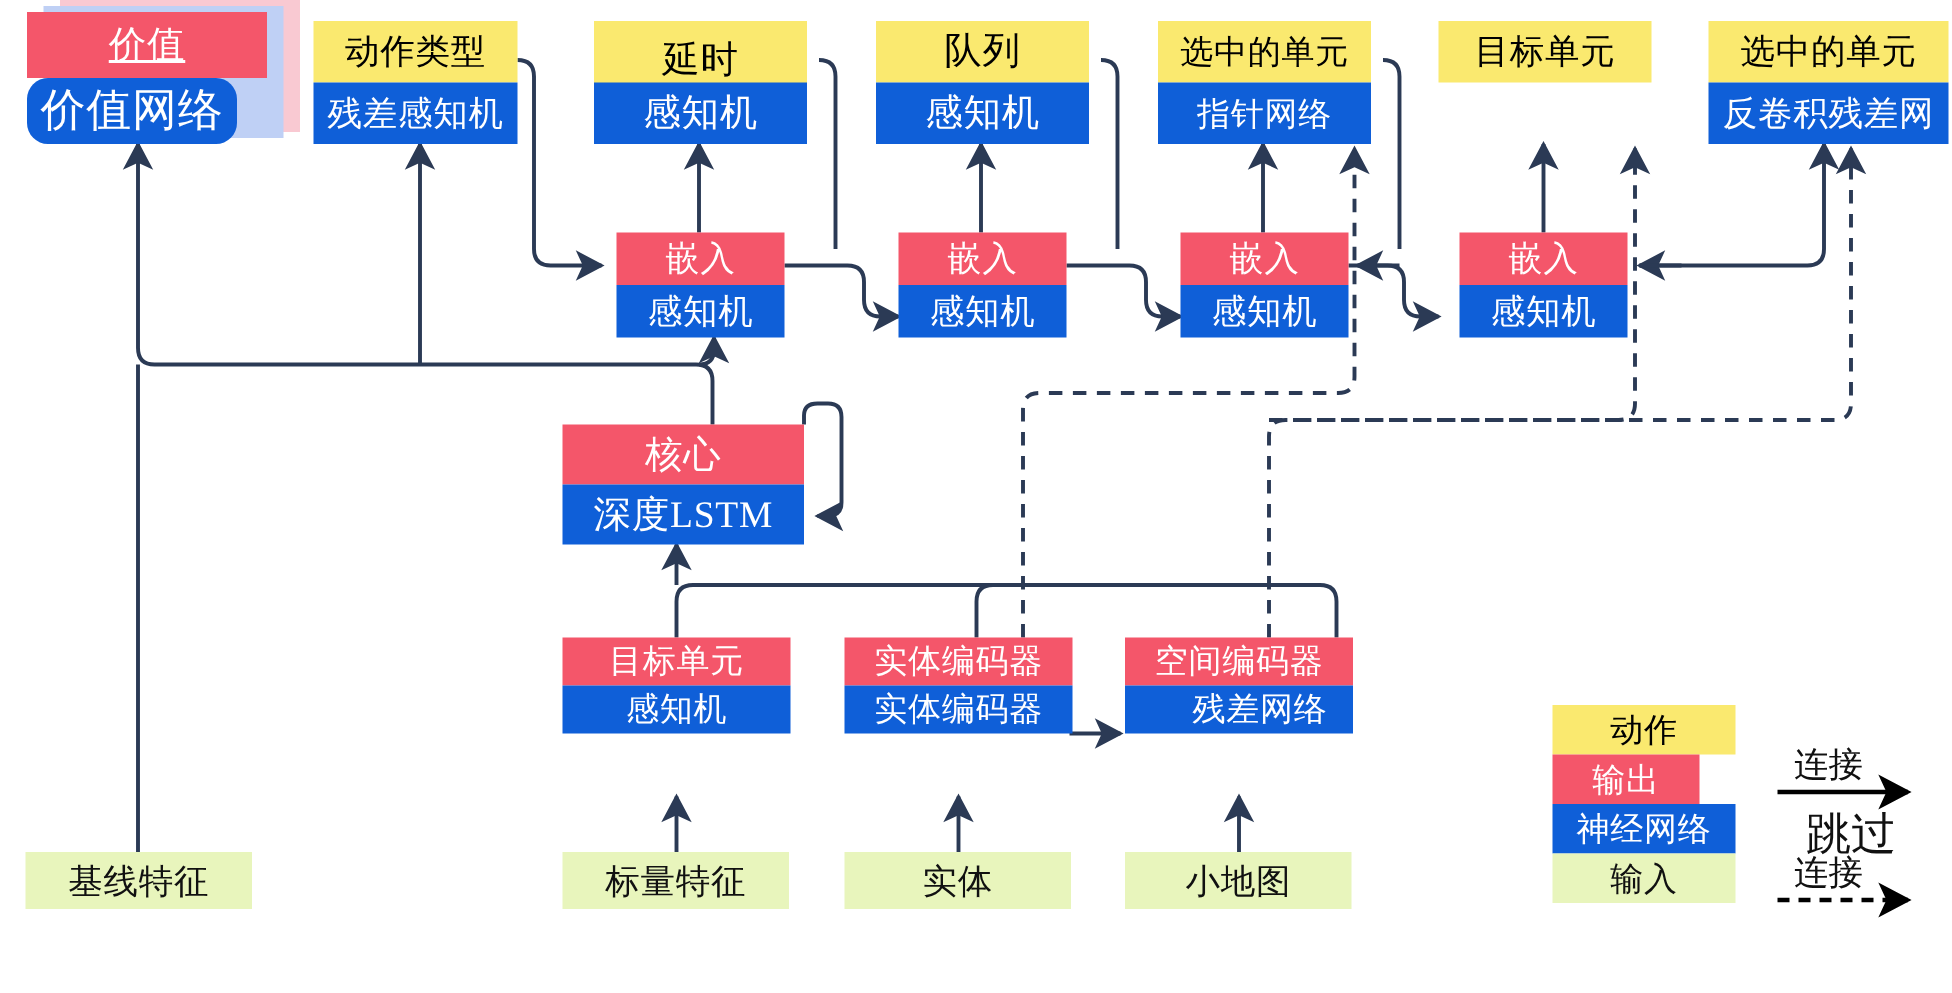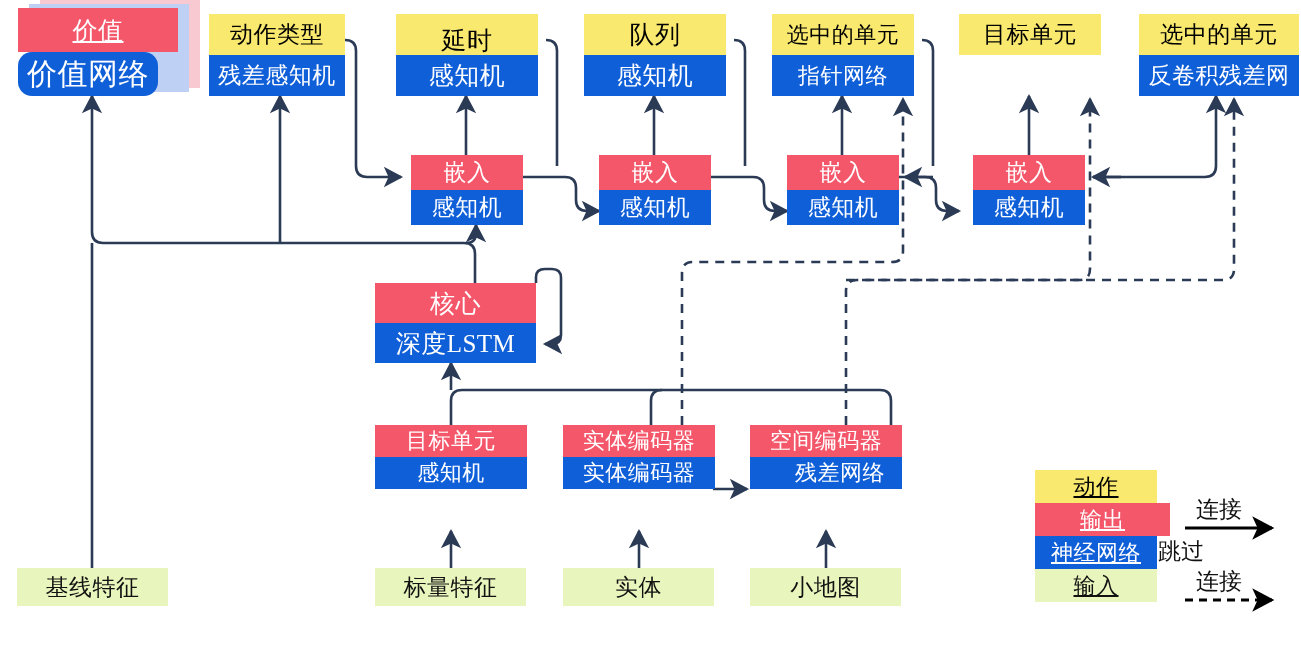--- a/index.html
+++ b/index.html
@@ -11,21 +11,21 @@
   .cell{box-sizing:border-box;display:flex;align-items:center;justify-content:center;
         white-space:nowrap;line-height:1;letter-spacing:.5px;}
   .c-action{background:#FAE96F;color:#000000;}
   .c-output{background:#F4566A;color:#fff;}
   .c-net{background:#0F5FD8;color:#fff;}
   .c-input{background:#E8F5BC;color:#111;}
 
   .shadow-l1,.shadow-l2{position:absolute;z-index:0;}
 
   .legend{position:absolute;}
-  .legend .cell{justify-content:center;text-decoration:underline;}
+  .legend .cell{justify-content:center;}
 
   .lg-label{position:absolute;white-space:nowrap;color:#111;}
 </style>
 </head>
 <body>
 
 <div id="canvas">
 
   <svg class="wires" viewBox="0 0 1301 662">
     <defs>
@@ -180,22 +180,22 @@
   <div class="cell c-input node" style="left:17px;top:568px;width:151px;height:38px;font-size:23px;z-index:3;">基线特征</div>
 
   <div class="cell c-input node" style="left:375px;top:568px;width:151px;height:38px;font-size:23px;z-index:3;">标量特征</div>
 
   <div class="cell c-input node" style="left:563px;top:568px;width:151px;height:38px;font-size:23px;z-index:3;">实体</div>
 
   <div class="cell c-input node" style="left:750px;top:568px;width:151px;height:38px;font-size:23px;z-index:3;">小地图</div>
 
   <div class="legend" style="left:1035px;top:470px;width:122px;height:132px;z-index:3;">
     <div class="cell c-action" style="position:absolute;left:0;top:0;width:122px;height:33px;font-size:22px;">动作</div>
-    <div class="cell c-output" style="position:absolute;left:0;top:33px;width:135px;height:33px;font-size:22px;">输出</div>
+    <div class="cell c-output" style="position:absolute;left:0;top:33px;width:98px;height:33px;font-size:22px;">输出</div>
     <div class="cell c-net" style="position:absolute;left:0;top:66px;width:122px;height:33px;font-size:22px;">神经网络</div>
     <div class="cell c-input" style="position:absolute;left:0;top:99px;width:122px;height:33px;font-size:22px;">输入</div>
   </div>
 
   <div class="lg-label" style="left:1196px;top:494px;font-size:23px;">连接</div>
-  <div class="lg-label" style="left:1158px;top:536px;font-size:23px;">跳过</div>
+  <div class="lg-label" style="left:1204px;top:536px;font-size:30px;">跳过</div>
   <div class="lg-label" style="left:1196px;top:566px;font-size:23px;">连接</div>
 
 </div>
 
 </body></html>

